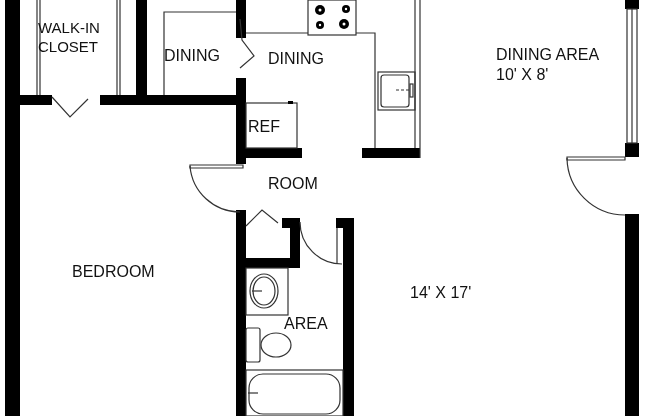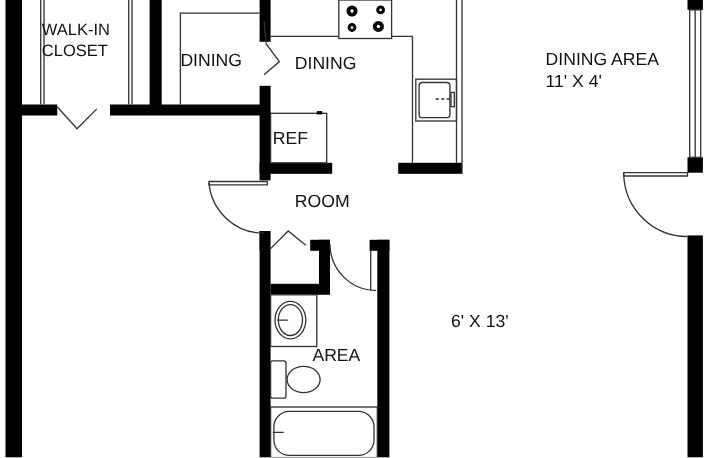--- a/index.html
+++ b/index.html
@@ -116,27 +116,28 @@
   <div>WALK-IN</div>
   <div>CLOSET</div>
 </div>
 
 <div class="label" style="left:164px; top:46px; width:76px;">DINING</div>
 
 <div class="label" style="left:268px; top:49px; width:88px;">DINING</div>
 
 <div class="label" style="left:476px; top:45px; width:120px;margin-left:20px;">
   <div>DINING AREA</div>
-  <div>11' X 4'</div>
+  <div>10' X 8'</div>
 </div>
 
 <div class="label" style="left:248px; top:117px; width:36px;">REF</div>
 
 <div class="label" style="left:268px; top:174px; width:56px;">ROOM</div>
 
 <div class="label" style="left:72px; top:262px; width:120px;">
+  <div>BEDROOM</div>
 </div>
 
 <div class="label" style="left:284px; top:314px; width:56px;">AREA</div>
 
 <div class="label" style="left:410px; top:283px; width:150px;">
-  <div>6' X 13'</div>
+  <div>14' X 17'</div>
 </div>
 
 </body></html>

